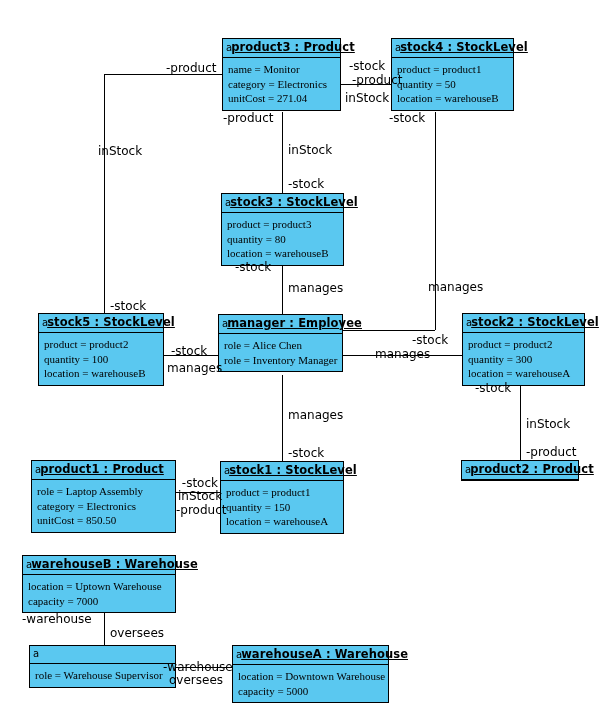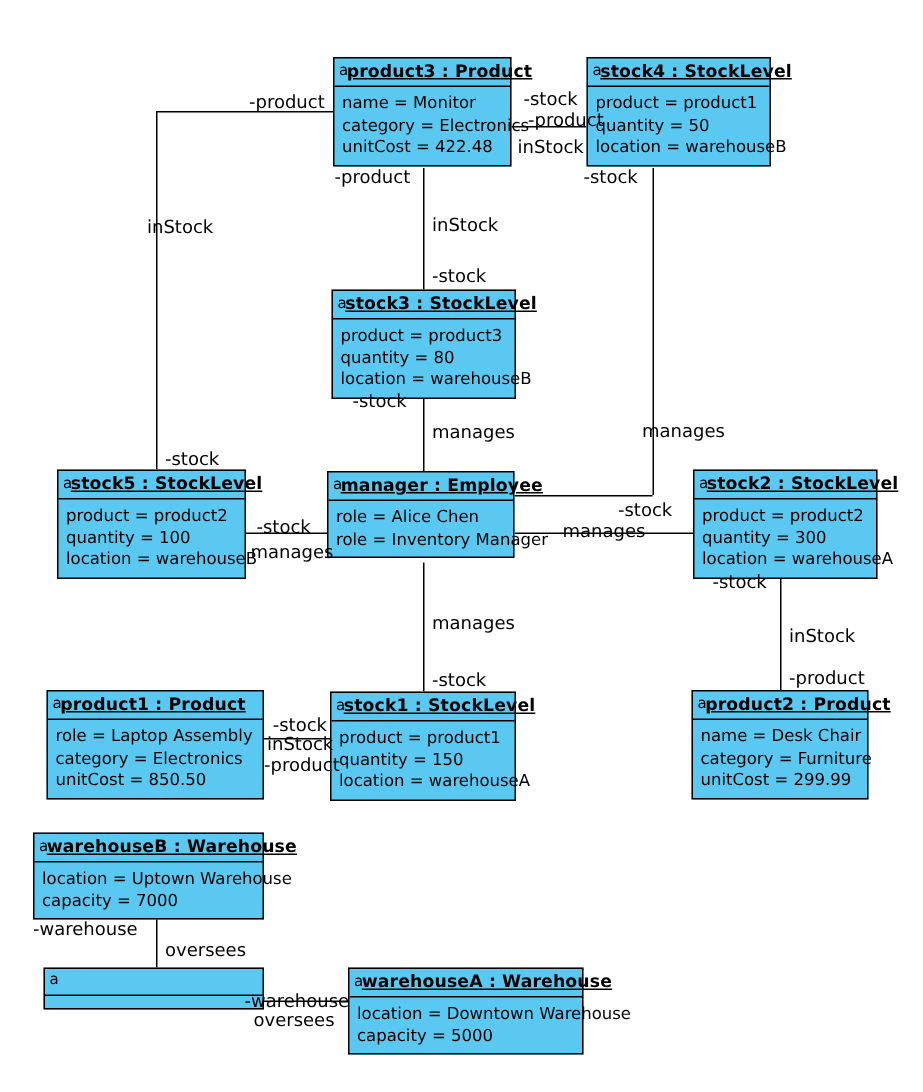--- a/index.html
+++ b/index.html
@@ -49,20 +49,21 @@
   .obj-title .tname {
     text-decoration: underline;
     letter-spacing: 0.1px;
   }
   .obj-attrs {
     padding: 4px 4px 4px 5px;
     font-size: 11px;
     line-height: 14.5px;
     color: #000000;
     white-space: nowrap;
+    font-family: Liberation Serif, serif;
   }
   
   .lbl {
     position: absolute;
     font-size: 12px;
     line-height: 12px;
     color: #000000;
     background: transparent;
     white-space: nowrap;
     z-index: 6;
@@ -110,21 +111,21 @@
   <div class="ln h" style="left:164px; top:667px; width:68px;"></div>
 
   <div class="obj" style="left:222px; top:38px; width:119px;">
     <div class="obj-title">
       <span class="stereo">a</span>
       <span class="tname">product3 : Product</span>
     </div>
     <div class="obj-attrs">
       <div>name = Monitor</div>
       <div>category = Electronics</div>
-      <div>unitCost = 422.48</div>
+      <div>unitCost = 271.04</div>
     </div>
   </div>
 
   <div class="obj" style="left:391px; top:38px; width:123px;">
     <div class="obj-title">
       <span class="stereo">a</span>
       <span class="tname">stock4 : StockLevel</span>
     </div>
     <div class="obj-attrs">
       <div>product = product1</div>
@@ -202,43 +203,39 @@
       <div>quantity = 150</div>
       <div>location = warehouseA</div>
     </div>
   </div>
 
   <div class="obj" style="left:461px; top:460px; width:118px;">
     <div class="obj-title">
       <span class="stereo">a</span>
       <span class="tname">product2 : Product</span>
     </div>
-    <div class="obj-attrs">
-      <div>name = Desk Chair</div>
-      <div>category = Furniture</div>
-      <div>unitCost = 299.99</div>
-    </div>
   </div>
 
   <div class="obj" style="left:22px; top:555px; width:154px;">
     <div class="obj-title">
       <span class="stereo">a</span>
       <span class="tname">warehouseB : Warehouse</span>
     </div>
     <div class="obj-attrs">
       <div>location = Uptown Warehouse</div>
       <div>capacity = 7000</div>
     </div>
   </div>
 
   <div class="obj" style="left:29px; top:645px; width:147px;">
     <div class="obj-title">
       <span class="stereo">a</span>
     </div>
     <div class="obj-attrs">
+      <div>role = Warehouse Supervisor</div>
     </div>
   </div>
 
   <div class="obj" style="left:232px; top:645px; width:157px;">
     <div class="obj-title">
       <span class="stereo">a</span>
       <span class="tname">warehouseA : Warehouse</span>
     </div>
     <div class="obj-attrs">
       <div>location = Downtown Warehouse</div>

